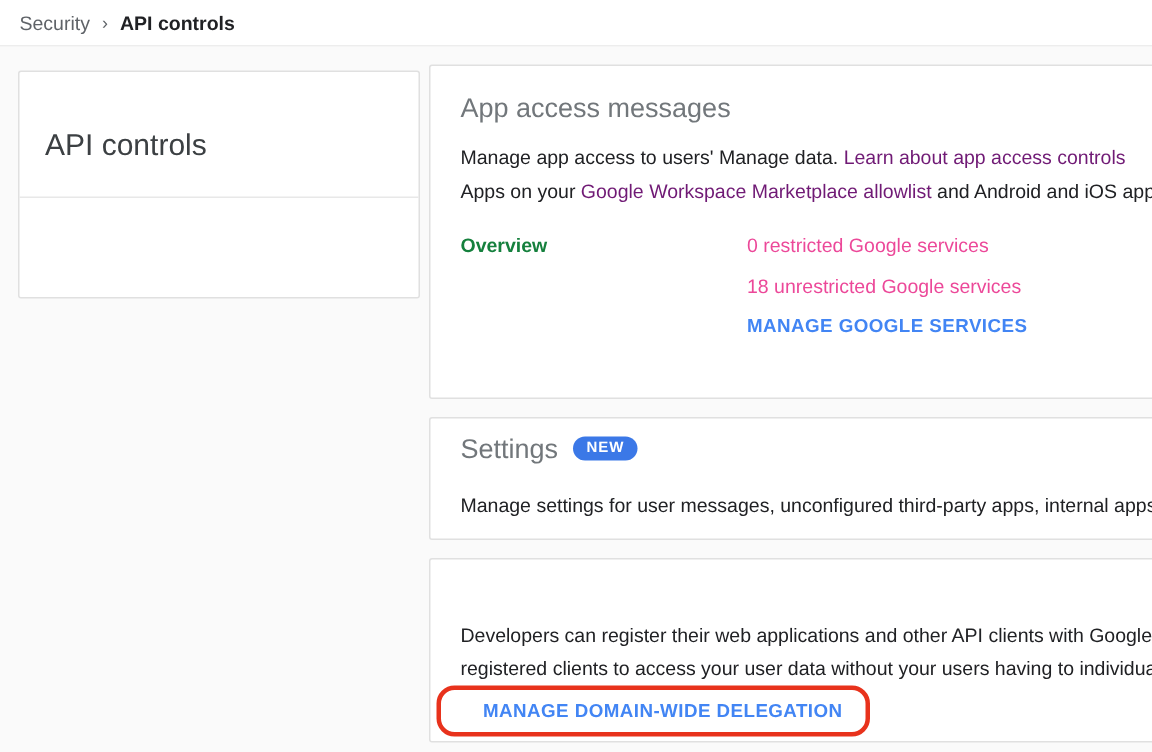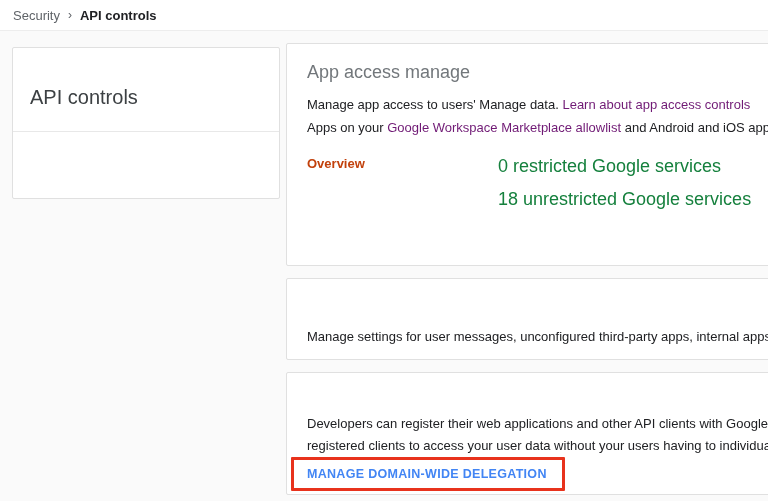--- a/index.html
+++ b/index.html
@@ -61,77 +61,82 @@
   .card-domain .panel-title { top: 12px; }
 
   .bodyline { position: absolute; left: 20px; font-size: 13px; color: #202124; white-space: nowrap; }
   .card-app .p1 { top: 53px; }
   .card-app .p2 { top: 76px; }
 
   a.link { color: #701a75; text-decoration: none; cursor: pointer; }
 
   .overview-label {
     position: absolute; left: 20px; top: 112px;
-    font-weight: 700; font-size: 13px; color: #c2410c;
+    font-weight: 700; font-size: 13px; color: #15803d;
   }
   .overview-values { position: absolute; left: 211px; top: 112px; }
-  .stat { font-size: 18px; color: #15803d; white-space: nowrap; }
+  .stat { font-size: 13px; color: #ec4899; white-space: nowrap; }
   .stat + .stat { margin-top: 12px; }
   .manage-link {
     display: inline-block; margin-top: 12px;
     color: #4285f4; font-size: 12.5px; font-weight: 700;
     letter-spacing: 0.3px; white-space: nowrap; cursor: pointer;
   }
 
   .new-badge {
     display: inline-block; margin-left: 10px; transform: translateY(-1px);
     background: #3b78e7; color: #ffffff;
     font-size: 10px; font-weight: 700; letter-spacing: 0.6px;
     padding: 3px 9px 3px 9px; border-radius: 10px; line-height: 10px;
   }
   .card-settings .desc2 { position: absolute; left: 20px; top: 50px; white-space: nowrap; font-size: 13px; color: #202124; }
 
   .card-domain .dline1 { top: 40px; line-height: 22px; }
   .card-domain .dline2 { top: 62px; line-height: 22px; }
 
   .red-annotation {
     position: absolute; left: 4px; top: 84px;
-    border: 3px solid #e8321c; border-radius: 1px;
-    padding: 6px 15px 7px 13px; background: transparent;
+    border: 3px solid #e8321c; border-radius: 12px;
+    padding: 6px 15px 7px 28px; background: transparent;
   }
   .red-annotation .manage-link { margin-top: 0; }
 </style>
 </head>
 <body>
 
 <div class="topbar">
   <div class="breadcrumb">
     <span class="crumb-section">Security</span>
     <span class="crumb-sep">›</span>
     <span class="crumb-page">API controls</span>
   </div>
 </div>
 
 <div class="card card-left">
   <div class="title">API controls</div>
   <div class="divider"></div>
 </div>
 
 <div class="card card-app">
-  <div class="panel-title">App access manage</div>
+  <div class="panel-title">App access messages</div>
   <div class="bodyline p1"><span>Manage app access to users' Manage data. </span><a class="link">Learn about app access controls</a></div>
   <div class="bodyline p2"><span>Apps on your </span><a class="link">Google Workspace Marketplace allowlist</a><span> and Android and iOS apps on your </span></div>
   <div class="overview-label">Overview</div>
   <div class="overview-values">
     <div class="stat">0 restricted Google services</div>
     <div class="stat">18 unrestricted Google services</div>
+    <a class="manage-link">MANAGE GOOGLE SERVICES</a>
   </div>
 </div>
 
 <div class="card card-settings">
+  <div class="panel-title">
+    <span>Settings</span>
+    <span class="new-badge">NEW</span>
+  </div>
   <div class="desc2">Manage settings for user messages, unconfigured third-party apps, internal apps and more.</div>
 </div>
 
 <div class="card card-domain">
   <div class="bodyline dline1">Developers can register their web applications and other API clients with Google to enable access</div>
   <div class="bodyline dline2">registered clients to access your user data without your users having to individually give consent or</div>
   <div class="red-annotation">
     <a class="manage-link">MANAGE DOMAIN-WIDE DELEGATION</a>
   </div>
 </div>

